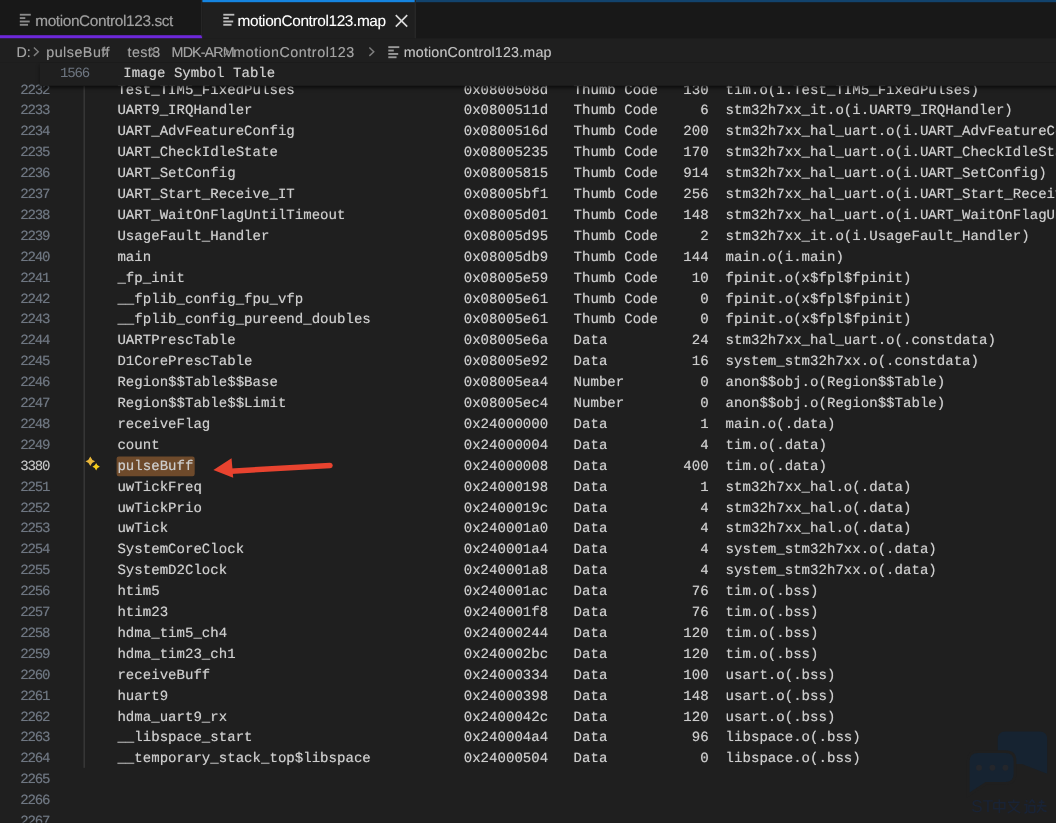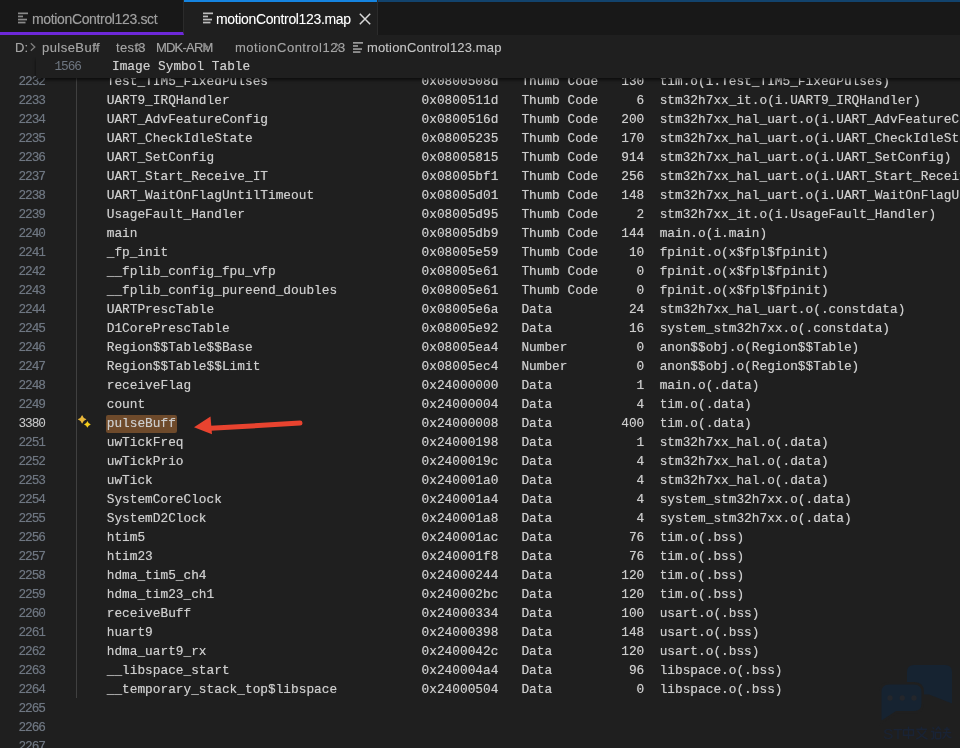--- a/index.html
+++ b/index.html
@@ -73,21 +73,21 @@
       <path d="M5.8 4.2 L9.8 8 L5.8 11.8" stroke="#7e7e7e" stroke-width="1.3" fill="none"></path>
     </svg>
     <span style="left:116px;letter-spacing:0.35px;">test3</span>
     <svg class="sep" style="left:131px" viewBox="0 0 16 16">
       <path d="M5.8 4.2 L9.8 8 L5.8 11.8" stroke="#7e7e7e" stroke-width="1.3" fill="none"></path>
     </svg>
     <span style="left:156px;letter-spacing:-0.8px;">MDK-ARM</span>
     <svg class="sep" style="left:198px" viewBox="0 0 16 16">
       <path d="M5.8 4.2 L9.8 8 L5.8 11.8" stroke="#7e7e7e" stroke-width="1.3" fill="none"></path>
     </svg>
-    <span style="left:212px;letter-spacing:0.5px;margin-left:23px;">motionControl123</span>
+    <span style="left:212px;letter-spacing:0.5px;">motionControl123</span>
     <svg class="sep" style="left:330px" viewBox="0 0 16 16">
       <path d="M5.8 4.2 L9.8 8 L5.8 11.8" stroke="#7e7e7e" stroke-width="1.3" fill="none"></path>
     </svg>
     <svg class="micon" style="left:352px;" width="12" height="13" viewBox="0 0 12 12">
       <g fill="#9a9a9a">
         <rect x="1" y="0.5" width="10" height="1.7"></rect>
         <rect x="1" y="3.6" width="5" height="1.7"></rect>
         <rect x="1" y="6.7" width="9" height="1.7"></rect>
         <rect x="1" y="9.7" width="7.5" height="1.7"></rect>
       </g>

